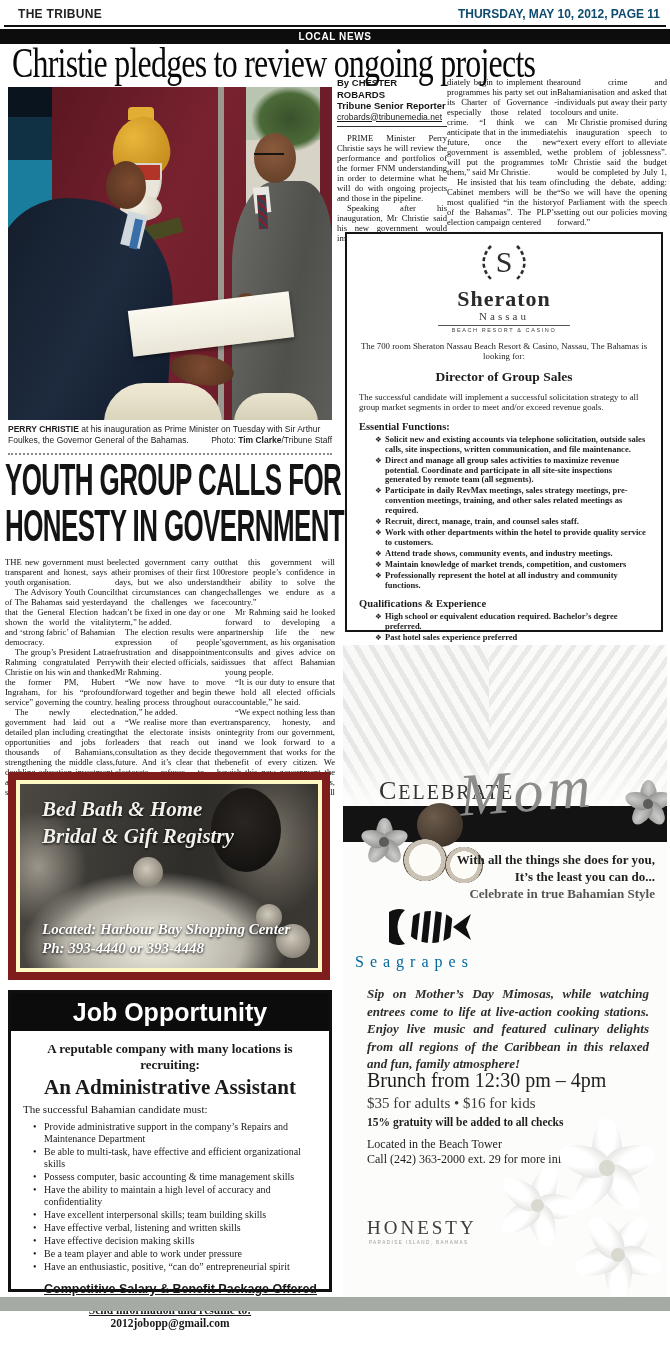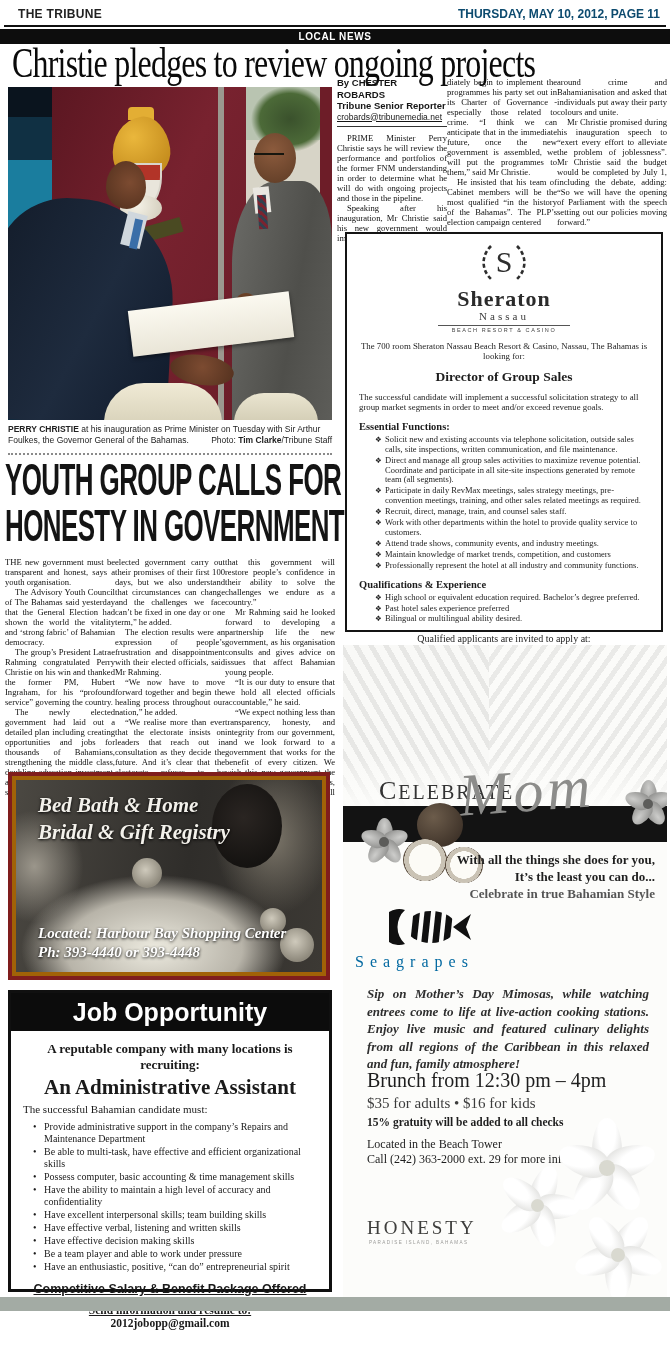--- a/index.html
+++ b/index.html
@@ -95,31 +95,31 @@
   .sh-logo{text-align:center;margin-top:2px;}
   .sh-name{text-align:center;font-weight:700;font-size:22px;line-height:23px;letter-spacing:1px;color:#2b2b2b;}
   .sh-city{text-align:center;font-size:11px;line-height:13px;letter-spacing:3px;color:#3a3a3a;}
   .sh-divider{width:132px;margin:2px auto 1px auto;border-top:1px solid #555;}
   .sh-tag{text-align:center;font-size:5.5px;letter-spacing:1.6px;color:#444;font-family:"Liberation Sans",sans-serif;}
   .sh-intro{text-align:center;font-size:8.8px;margin:8px 0 0;}
   .sh-position{text-align:center;font-weight:700;font-size:13.5px;margin:8px 0 7px;}
   .sh-summary{font-size:8.8px;line-height:10.4px;margin:0;}
   .sh-head{font-weight:700;font-size:10.5px;margin:8px 0 3px;}
   ul.sh-list{list-style:none;margin:0;padding:0 0 0 16px;font-size:8.5px;line-height:9.9px;}
-  ul.sh-list li{position:relative;padding-left:10px;margin-bottom:1px;}
+  ul.sh-list li{position:relative;padding-left:10px;margin-bottom:1px;font-weight:bold;}
   ul.sh-list li::before{content:attr(data-bullet);position:absolute;left:0;top:0;
       font-family:"DejaVu Sans",sans-serif;font-size:7.5px;}
   .sh-apply{text-align:center;font-size:10px;margin-top:9px;}
   .sh-url{text-align:center;font-size:8.8px;}
   .sh-url span{text-decoration:underline;color:#222;}
   .sh-note{text-align:center;font-weight:700;font-size:10.3px;margin-top:2px;}
   .sh-deadline{text-align:center;font-weight:700;font-size:10.3px;}
 
   
-  .bedbath{left:8px;top:772px;width:322px;height:208px;border:4px solid #7f1d1d;background:#a16207;
+  .bedbath{left:8px;top:772px;width:322px;height:208px;border:8px solid #7f1d1d;background:#fef9c3;
       padding:4px;box-sizing:border-box;}
   .bb-inner{position:relative;width:100%;height:100%;overflow:hidden;
       background:
         radial-gradient(95px 125px at 84% 30%, #7b7569 0%, rgba(123,117,105,0) 62%),
         radial-gradient(170px 95px at 45% 88%, #eceadf 0%, #b8b4a9 52%, rgba(184,180,169,0) 78%),
         radial-gradient(70px 80px at 6% 45%, #9b968b 0%, rgba(155,150,139,0) 70%),
         linear-gradient(100deg,#4b4842,#2f2d2a 55%,#3c3934);}
   .bb-hair{position:absolute;left:64%;top:2%;width:70px;height:84px;border-radius:50%;
       background:radial-gradient(circle at 45% 40%,#2a2522,#151311 75%);}
   .bb-rose{position:absolute;border-radius:50%;background:radial-gradient(circle at 45% 40%,#cfcabc,#8e897c 70%);}
@@ -132,21 +132,21 @@
   .job{left:8px;top:990px;width:324px;height:302px;border:3px solid #101010;background:#fff;box-sizing:border-box;}
   .job-header{height:38px;background:#0c0c0c;color:#fff;text-align:center;
       font:700 25px/38px "Liberation Sans",sans-serif;}
   .job-body{padding:7px 12px 0 12px;color:#1a1a1a;}
   .job-recruiting{text-align:center;font-weight:700;font-size:13px;margin:3px 0 1px;}
   .job-position{text-align:center;font-weight:700;font-size:21px;margin:2px 0 3px;}
   .job-intro{font-size:11px;margin:0 0 6px;}
   ul.job-list{list-style:none;margin:0;padding:0 0 0 10px;font-size:10px;line-height:12px;}
   ul.job-list li{position:relative;padding-left:11px;margin-bottom:1px;}
   ul.job-list li::before{content:attr(data-bullet);position:absolute;left:0;top:0;}
-  .job-salary{text-align:center;font:700 12.5px "Liberation Sans",sans-serif;text-decoration:underline;margin-top:9px;}
+  .job-salary{text-align:right;font:700 12.5px "Liberation Sans",sans-serif;text-decoration:underline;margin-top:9px;}
   .job-send{text-align:center;font-weight:700;font-size:11.5px;text-decoration:underline;margin-top:8px;}
   .job-email{text-align:center;font-weight:700;font-size:11.5px;margin-top:1px;}
   .job-deadline{text-align:center;font:700 12px "Liberation Sans",sans-serif;text-decoration:underline;margin-top:11px;}
 
   
   .atlantis{left:343px;top:645px;width:324px;height:652px;background:#fcfcfa;overflow:hidden;}
   .at{position:absolute;}
   .palm-left{left:0;top:0;width:60%;height:165px;
       background:repeating-linear-gradient(60deg,#e7e7e5 0 5px,#f9f9f7 5px 13px);}
   .palm-right{right:0;top:0;width:55%;height:165px;

